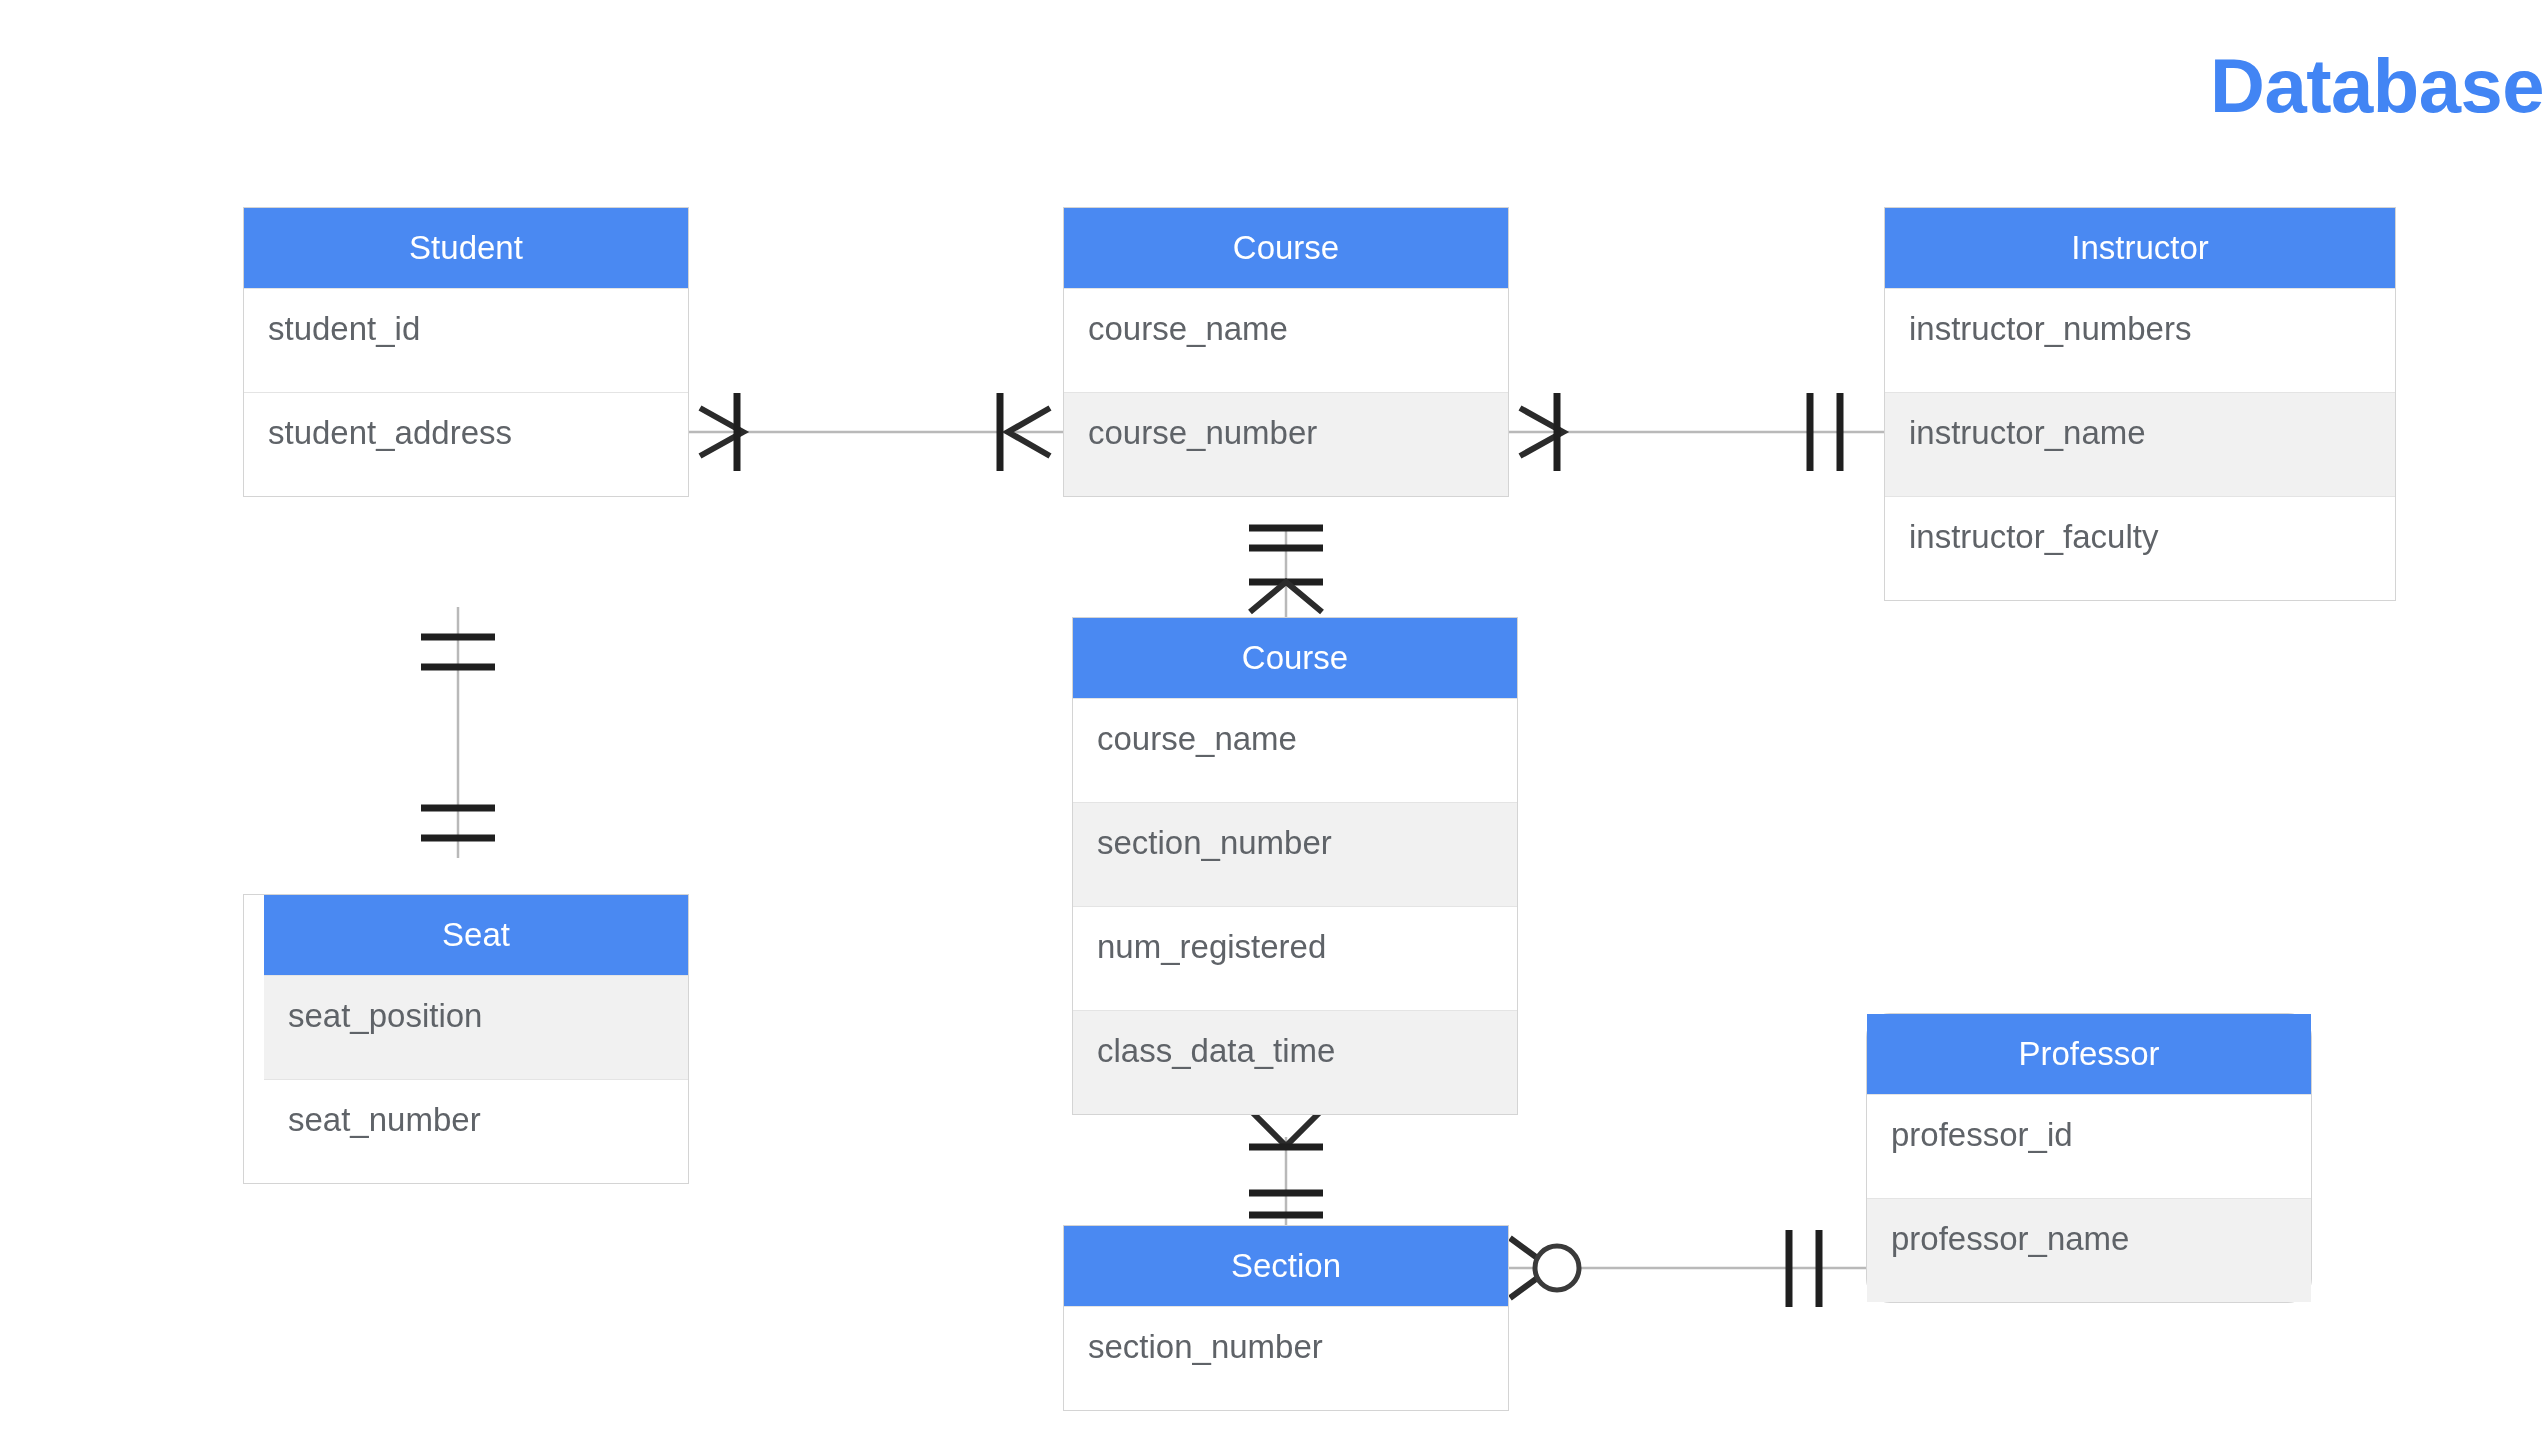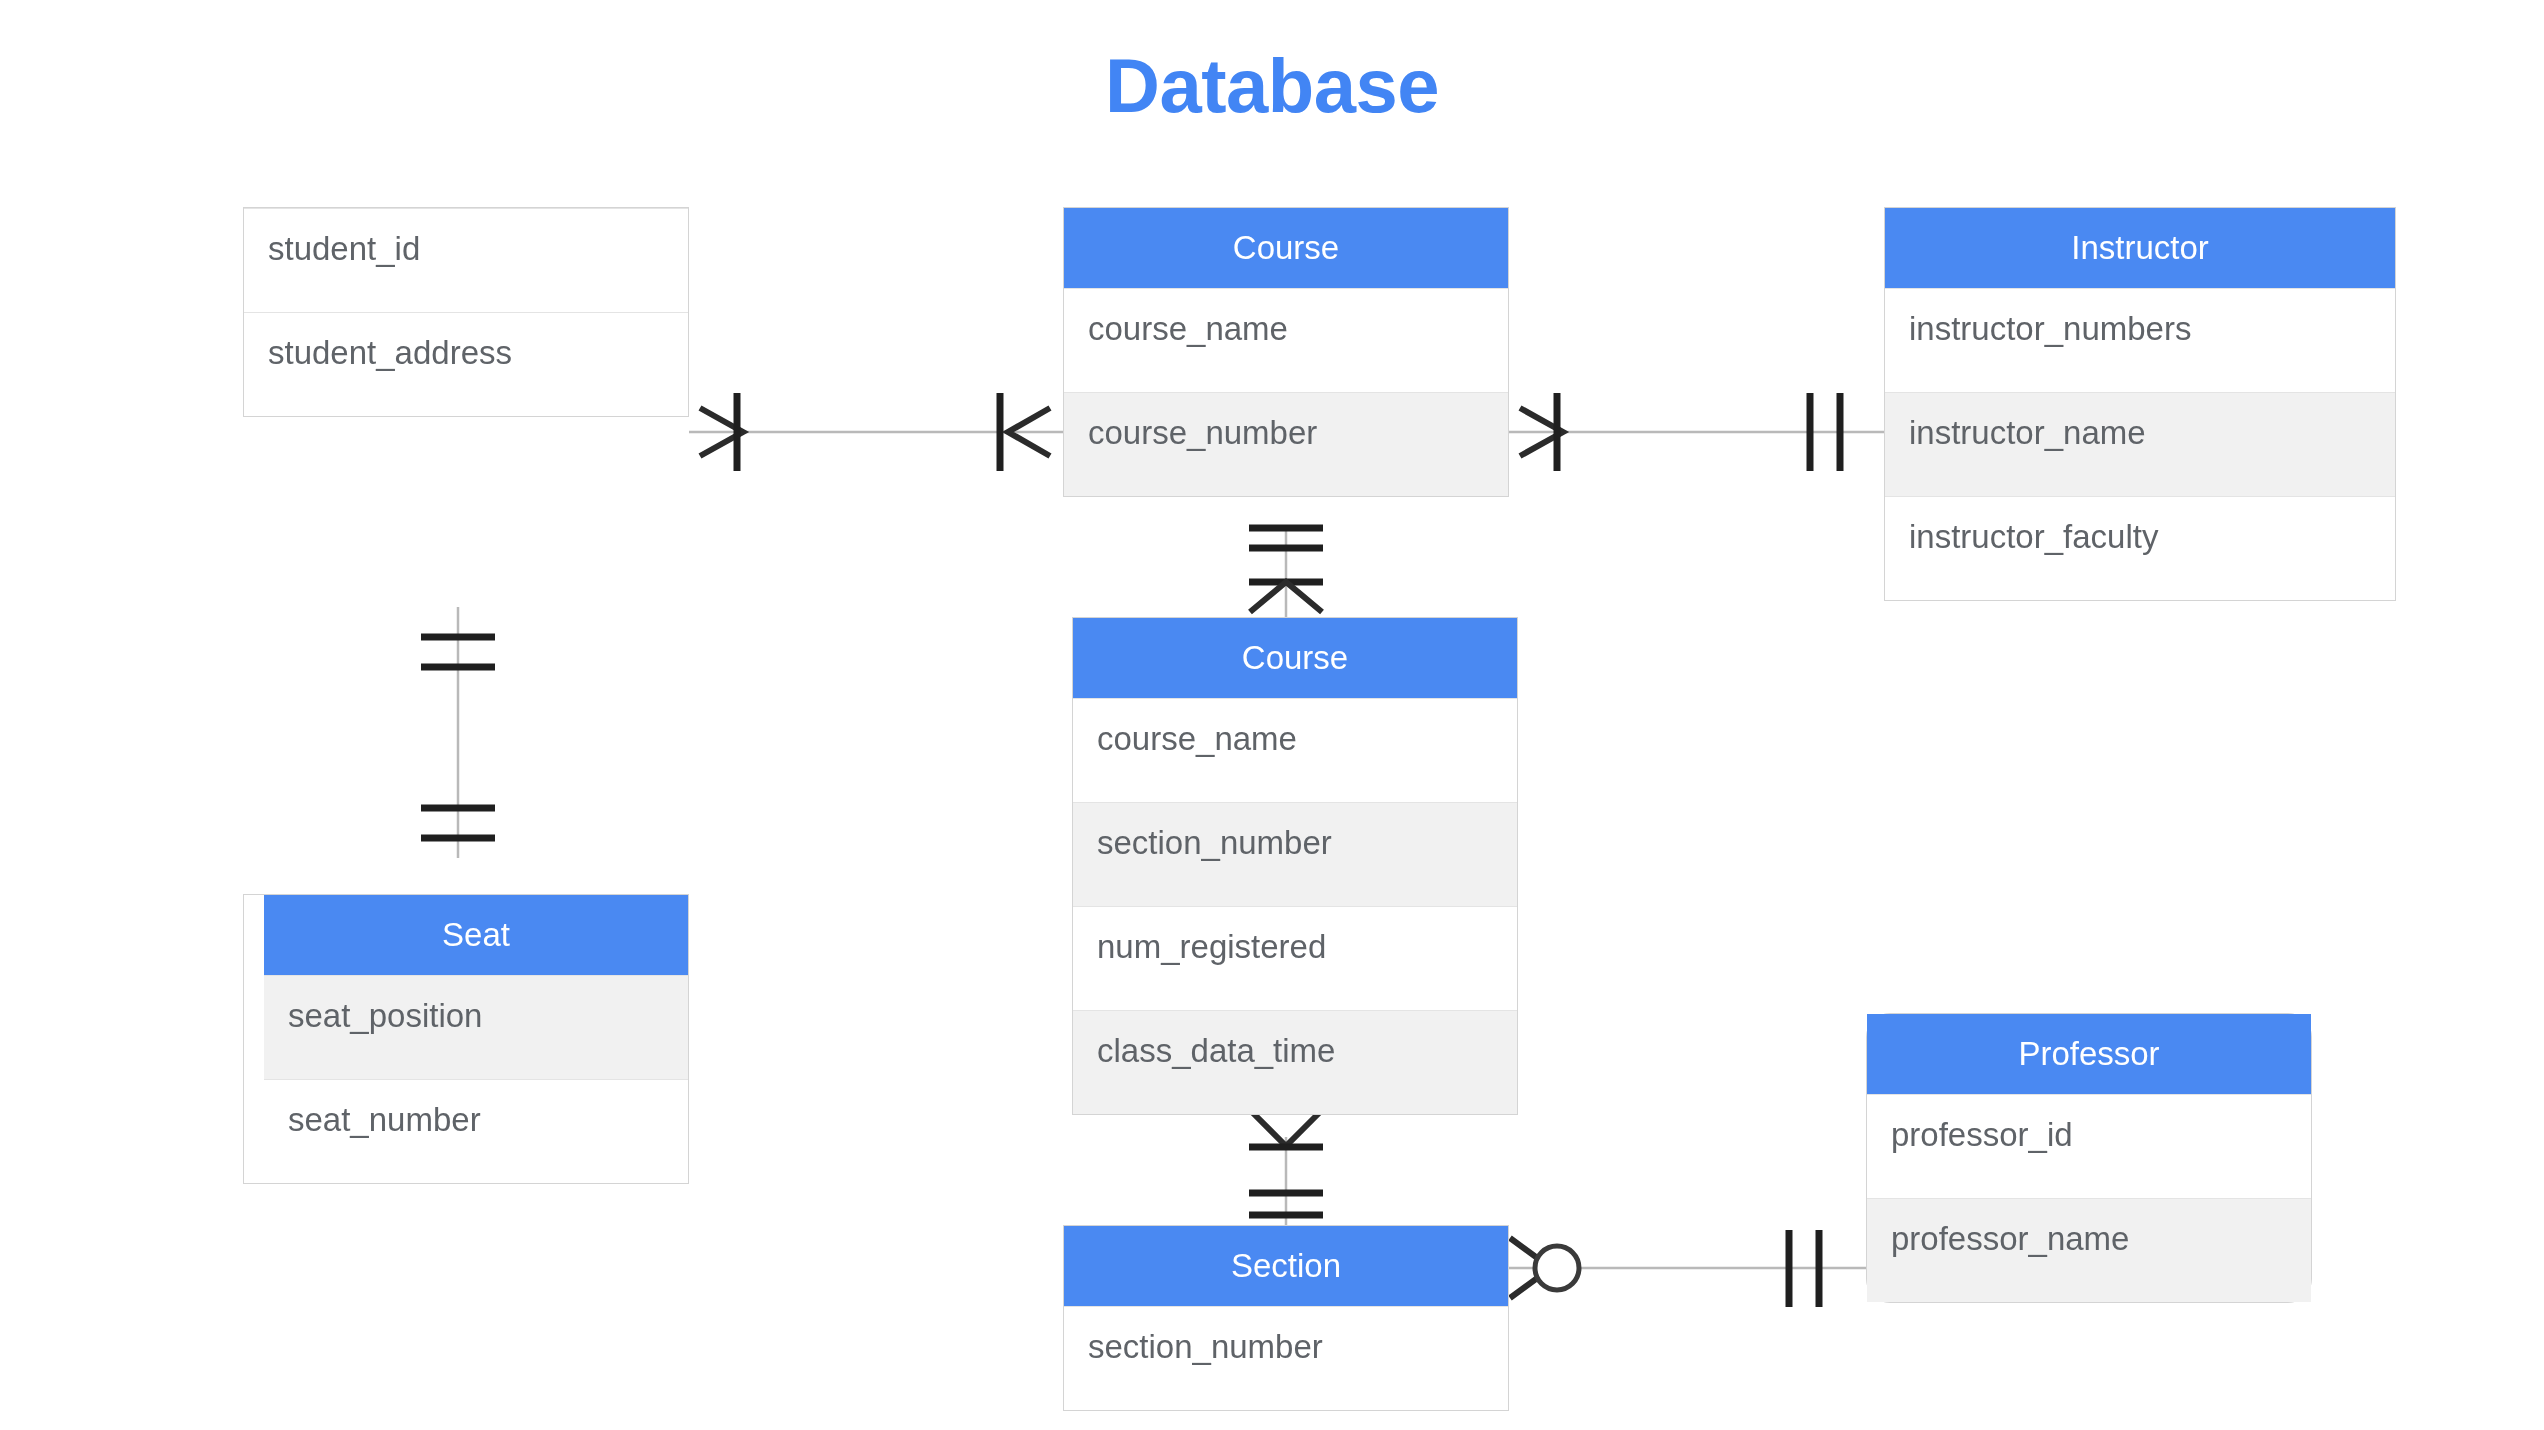--- a/index.html
+++ b/index.html
@@ -13,21 +13,21 @@
     height: 1430px;
     background: #ffffff;
     overflow: hidden;
     font-family: "Liberation Sans", sans-serif;
   }
   #title {
     position: absolute;
     left: 0;
     top: 48px;
     width: 2544px;
-    text-align: center;
+    text-align: right;
     font-size: 76px;
     font-weight: bold;
     color: #4285f4;
     letter-spacing: -0.5px;
     line-height: 1;
   }
   .entity {
     position: absolute;
     box-sizing: border-box;
     border: 1px solid #d4d4d4;
@@ -143,20 +143,21 @@
     <g>
       <line class="link-line" x1="1509" y1="1268" x2="1866" y2="1268"></line>
       <polyline class="notation-thin" points="1510,1238 1551,1268 1510,1298"></polyline>
       <circle class="notation-circle" cx="1557" cy="1268" r="22"></circle>
       <line class="notation" x1="1789" y1="1230" x2="1789" y2="1307"></line>
       <line class="notation" x1="1819" y1="1230" x2="1819" y2="1307"></line>
     </g>
   </svg>
 
   <div class="entity" style="left:243px; top:207px; width:446px;">
+    <div class="entity-header">Student</div>
     <div class="entity-row">student_id</div>
     <div class="entity-row">student_address</div>
   </div>
 
   <div class="entity" style="left:1063px; top:207px; width:446px;">
     <div class="entity-header">Course</div>
     <div class="entity-row">course_name</div>
     <div class="entity-row alt">course_number</div>
   </div>
 

